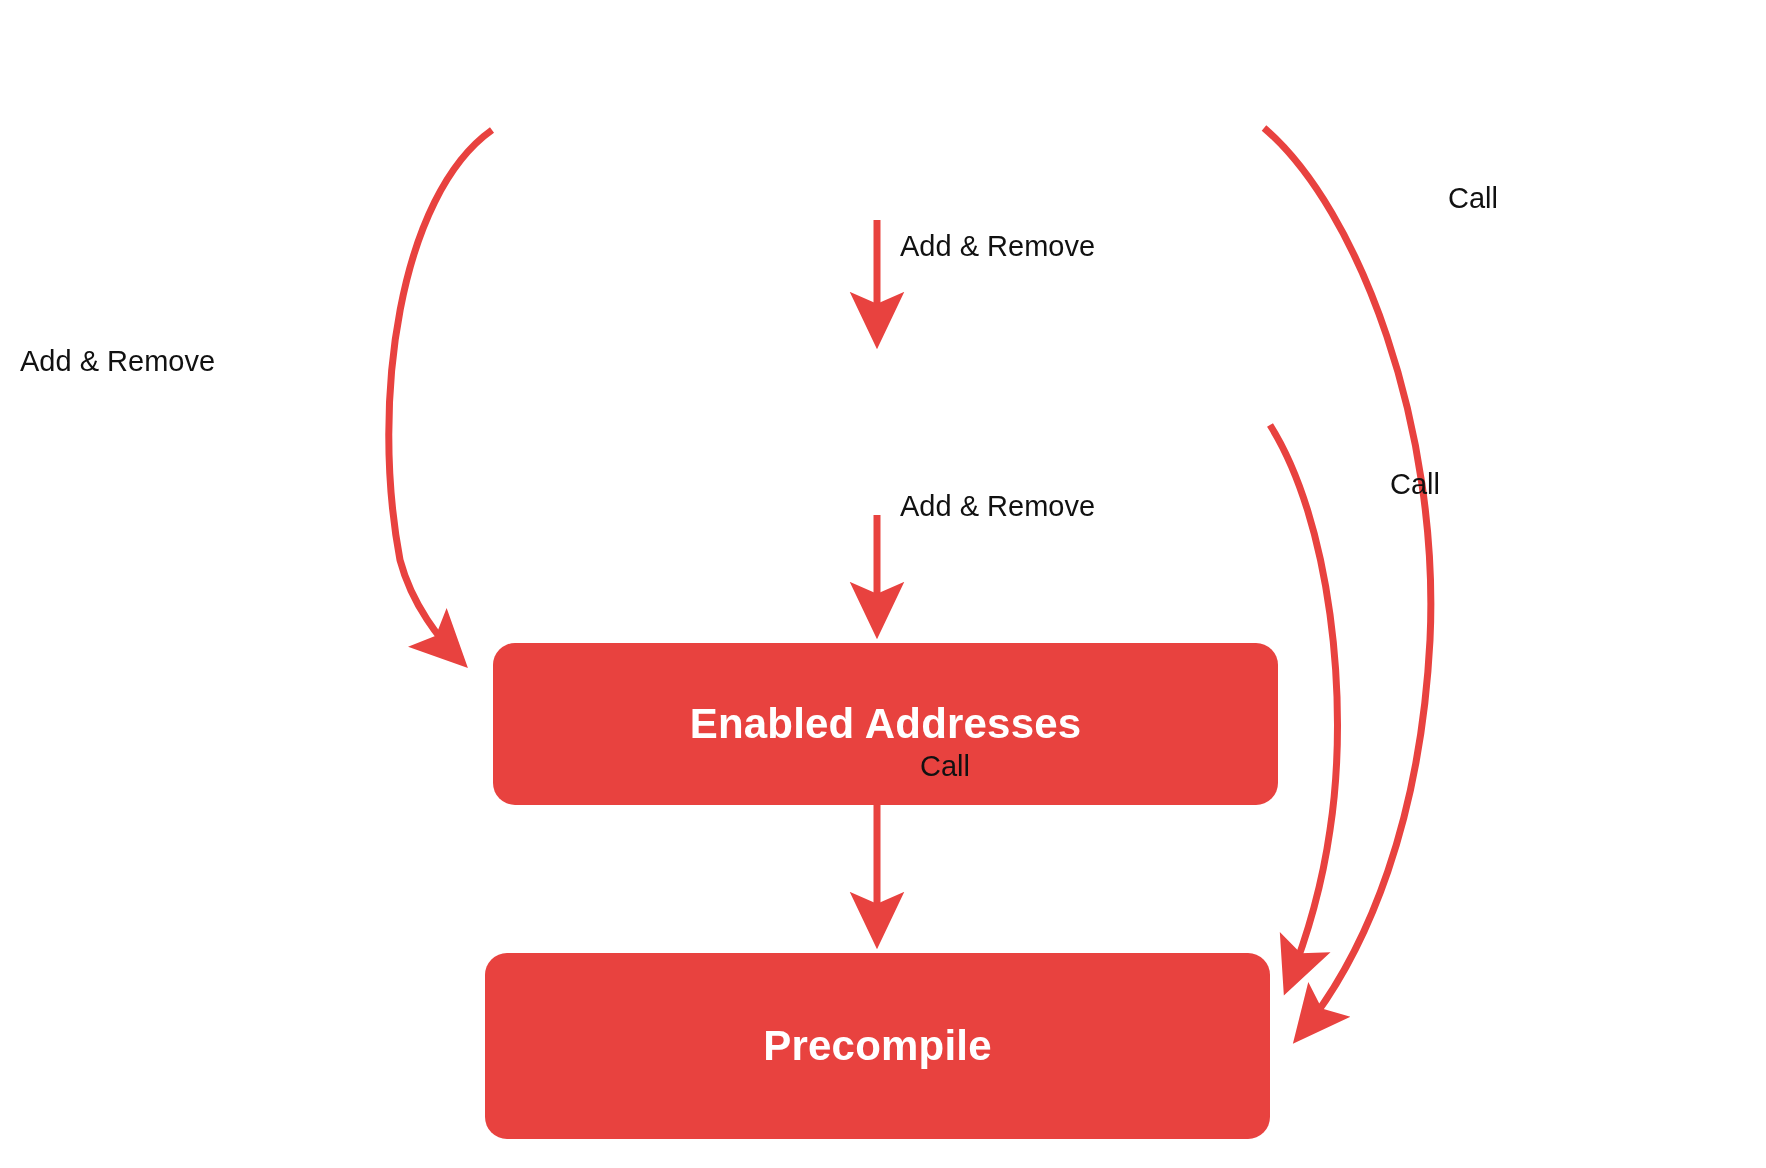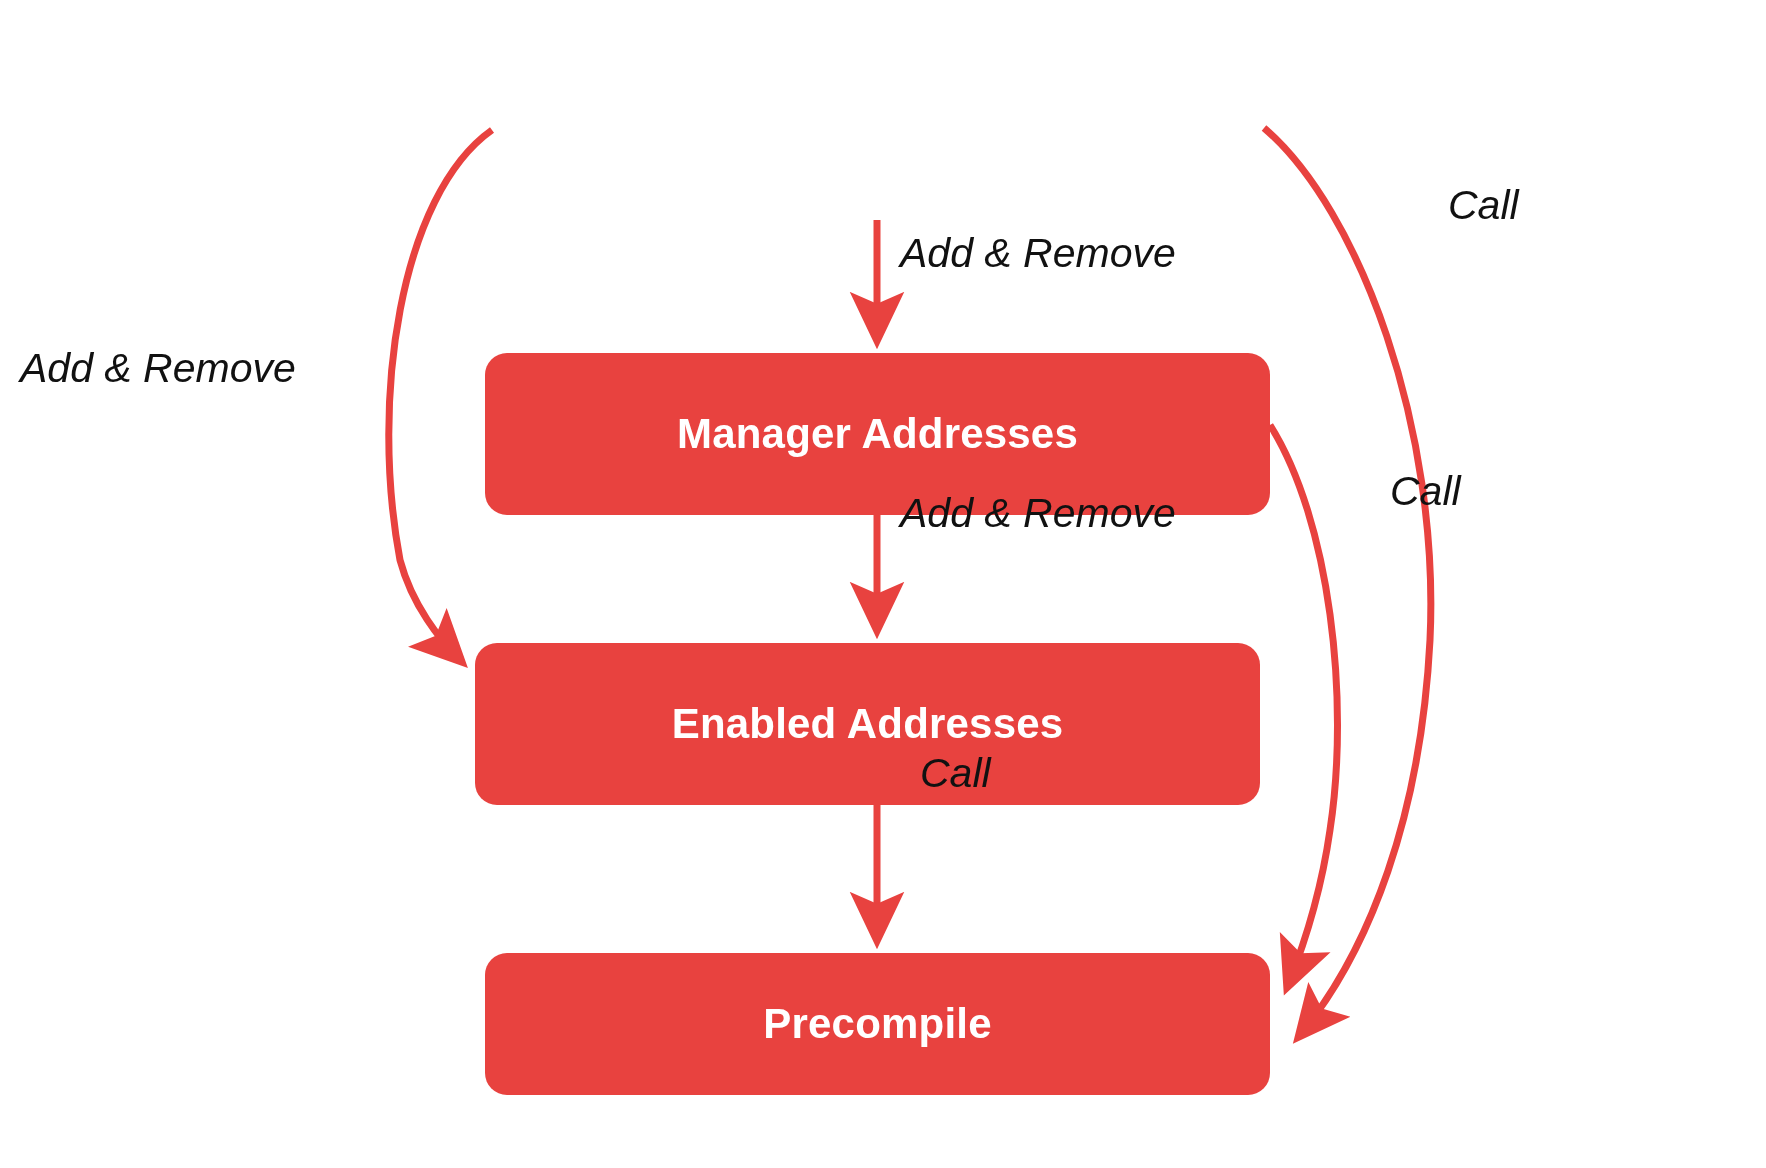--- a/index.html
+++ b/index.html
@@ -37,24 +37,23 @@
     font-weight: bold;
     font-size: 42px;
     letter-spacing: 0.2px;
     color: #ffffff;
     white-space: nowrap;
   }
   .edge-label {
     position: absolute;
     font-family: "Liberation Sans", sans-serif;
     font-weight: normal;
-    font-size: 41px;
+    font-size: 29px;
     color: #111111;
     white-space: nowrap;
-    font-style: italic;
   }
 </style>
 </head>
 <body>
 
 <div id="canvas">
 
   <svg id="edges" viewBox="0 0 1766 1168" xmlns="http://www.w3.org/2000/svg">
     <defs>
       <marker id="ah" markerWidth="9" markerHeight="9" refX="6.6" refY="4.5" orient="auto" markerUnits="strokeWidth">
@@ -69,29 +68,26 @@
     <path d="M877,805 L877,938" fill="none" stroke="#E8423F" stroke-width="7" marker-end="url(#ah)"></path>
 
     <path d="M492,130 C400,195 370,400 400,560 C412,605 440,640 460,660" fill="none" stroke="#E8423F" stroke-width="7" marker-end="url(#ah)"></path>
 
     <path d="M1264,128 C1360,210 1440,430 1430,640 C1421,815 1370,950 1300,1035" fill="none" stroke="#E8423F" stroke-width="7" marker-end="url(#ah)"></path>
 
     <path d="M1270,425 C1330,520 1350,700 1330,830 C1320,900 1300,955 1288,985" fill="none" stroke="#E8423F" stroke-width="7" marker-end="url(#ah)"></path>
   </svg>
 
 
-  <div class="node" style="left:485px; top:353px; width:785px; height:162px; background:#E8423F;">
-    <span class="node-label">Manager Addresses</span>
-  </div>
 
-  <div class="node" style="left:475px; top:643px; width:785px; height:162px; background:#E8423F;">
+  <div class="node" style="left:493px; top:643px; width:785px; height:162px; background:#E8423F;">
     <span class="node-label">Enabled Addresses</span>
   </div>
 
-  <div class="node" style="left:485px; top:953px; width:785px; height:142px; background:#E8423F;text-align:center;">
+  <div class="node" style="left:485px; top:953px; width:785px; height:186px; background:#E8423F;text-align:center;">
     <span class="node-label">Precompile</span>
   </div>
 
   <div class="edge-label" style="left:900px; top:230px;">Add &amp; Remove</div>
 
   <div class="edge-label" style="left:900px; top:490px;">Add &amp; Remove</div>
 
   <div class="edge-label" style="left:920px; top:750px;">Call</div>
 
   <div class="edge-label" style="left:20px; top:345px;">Add &amp; Remove</div>

